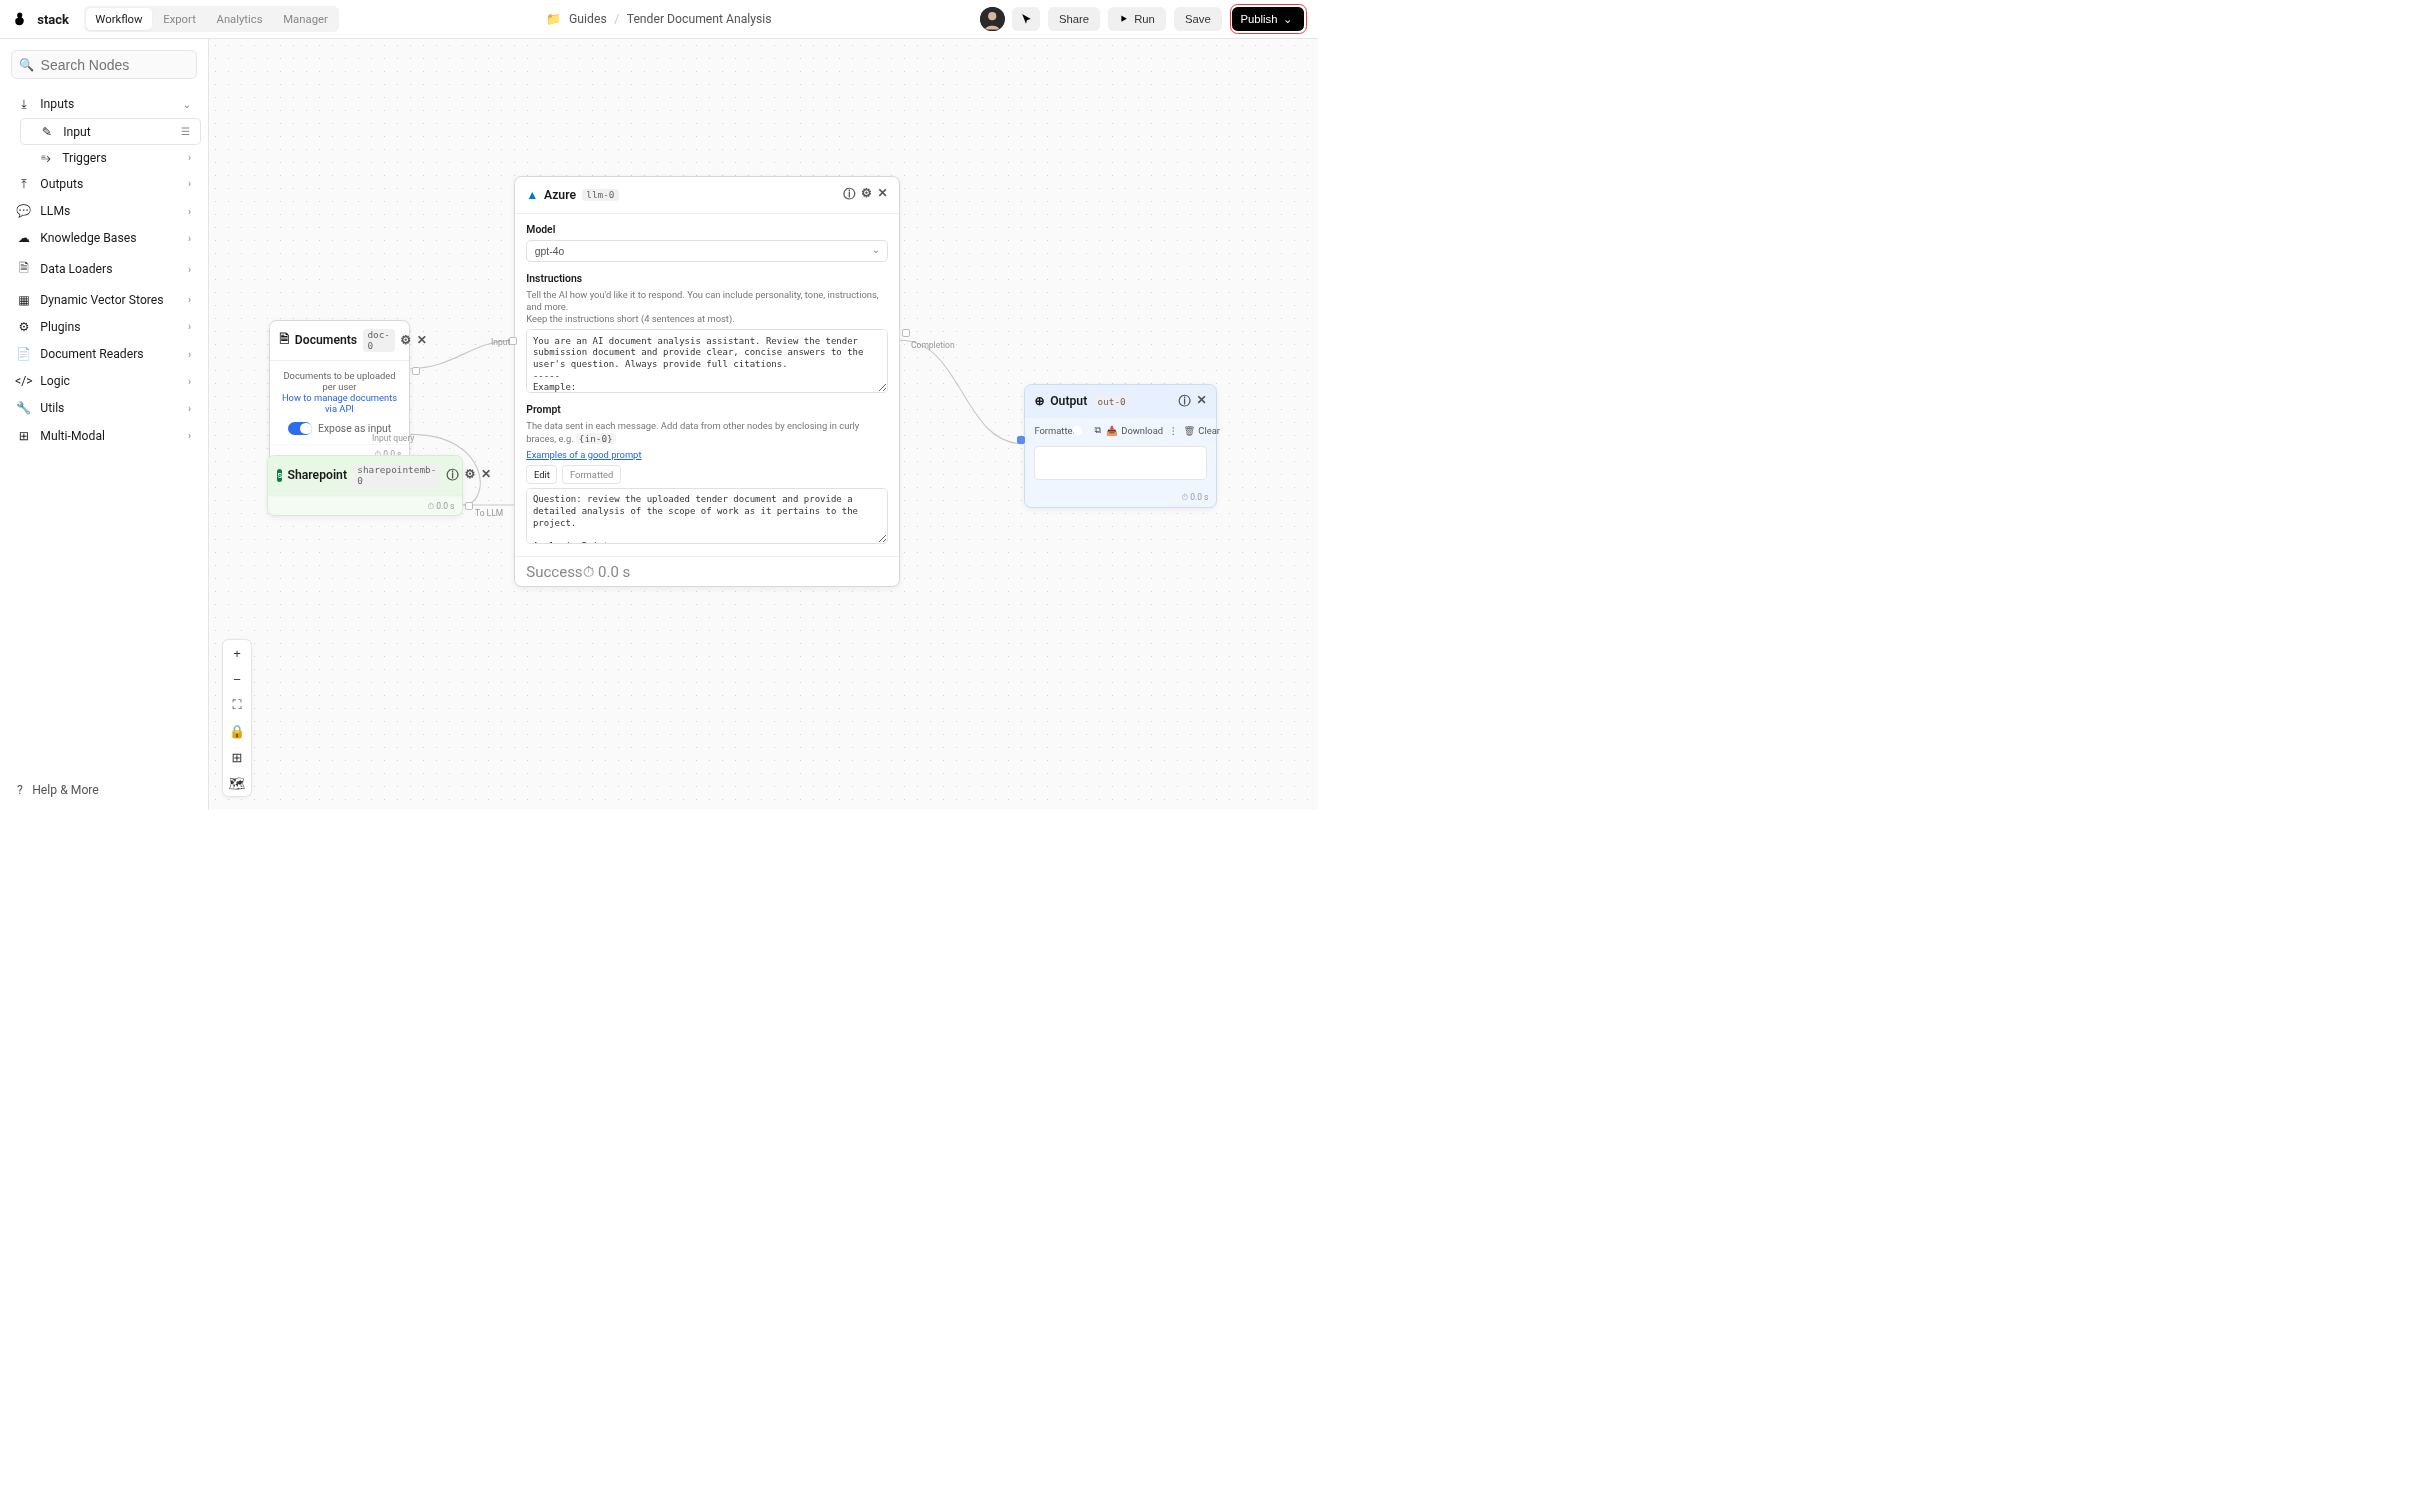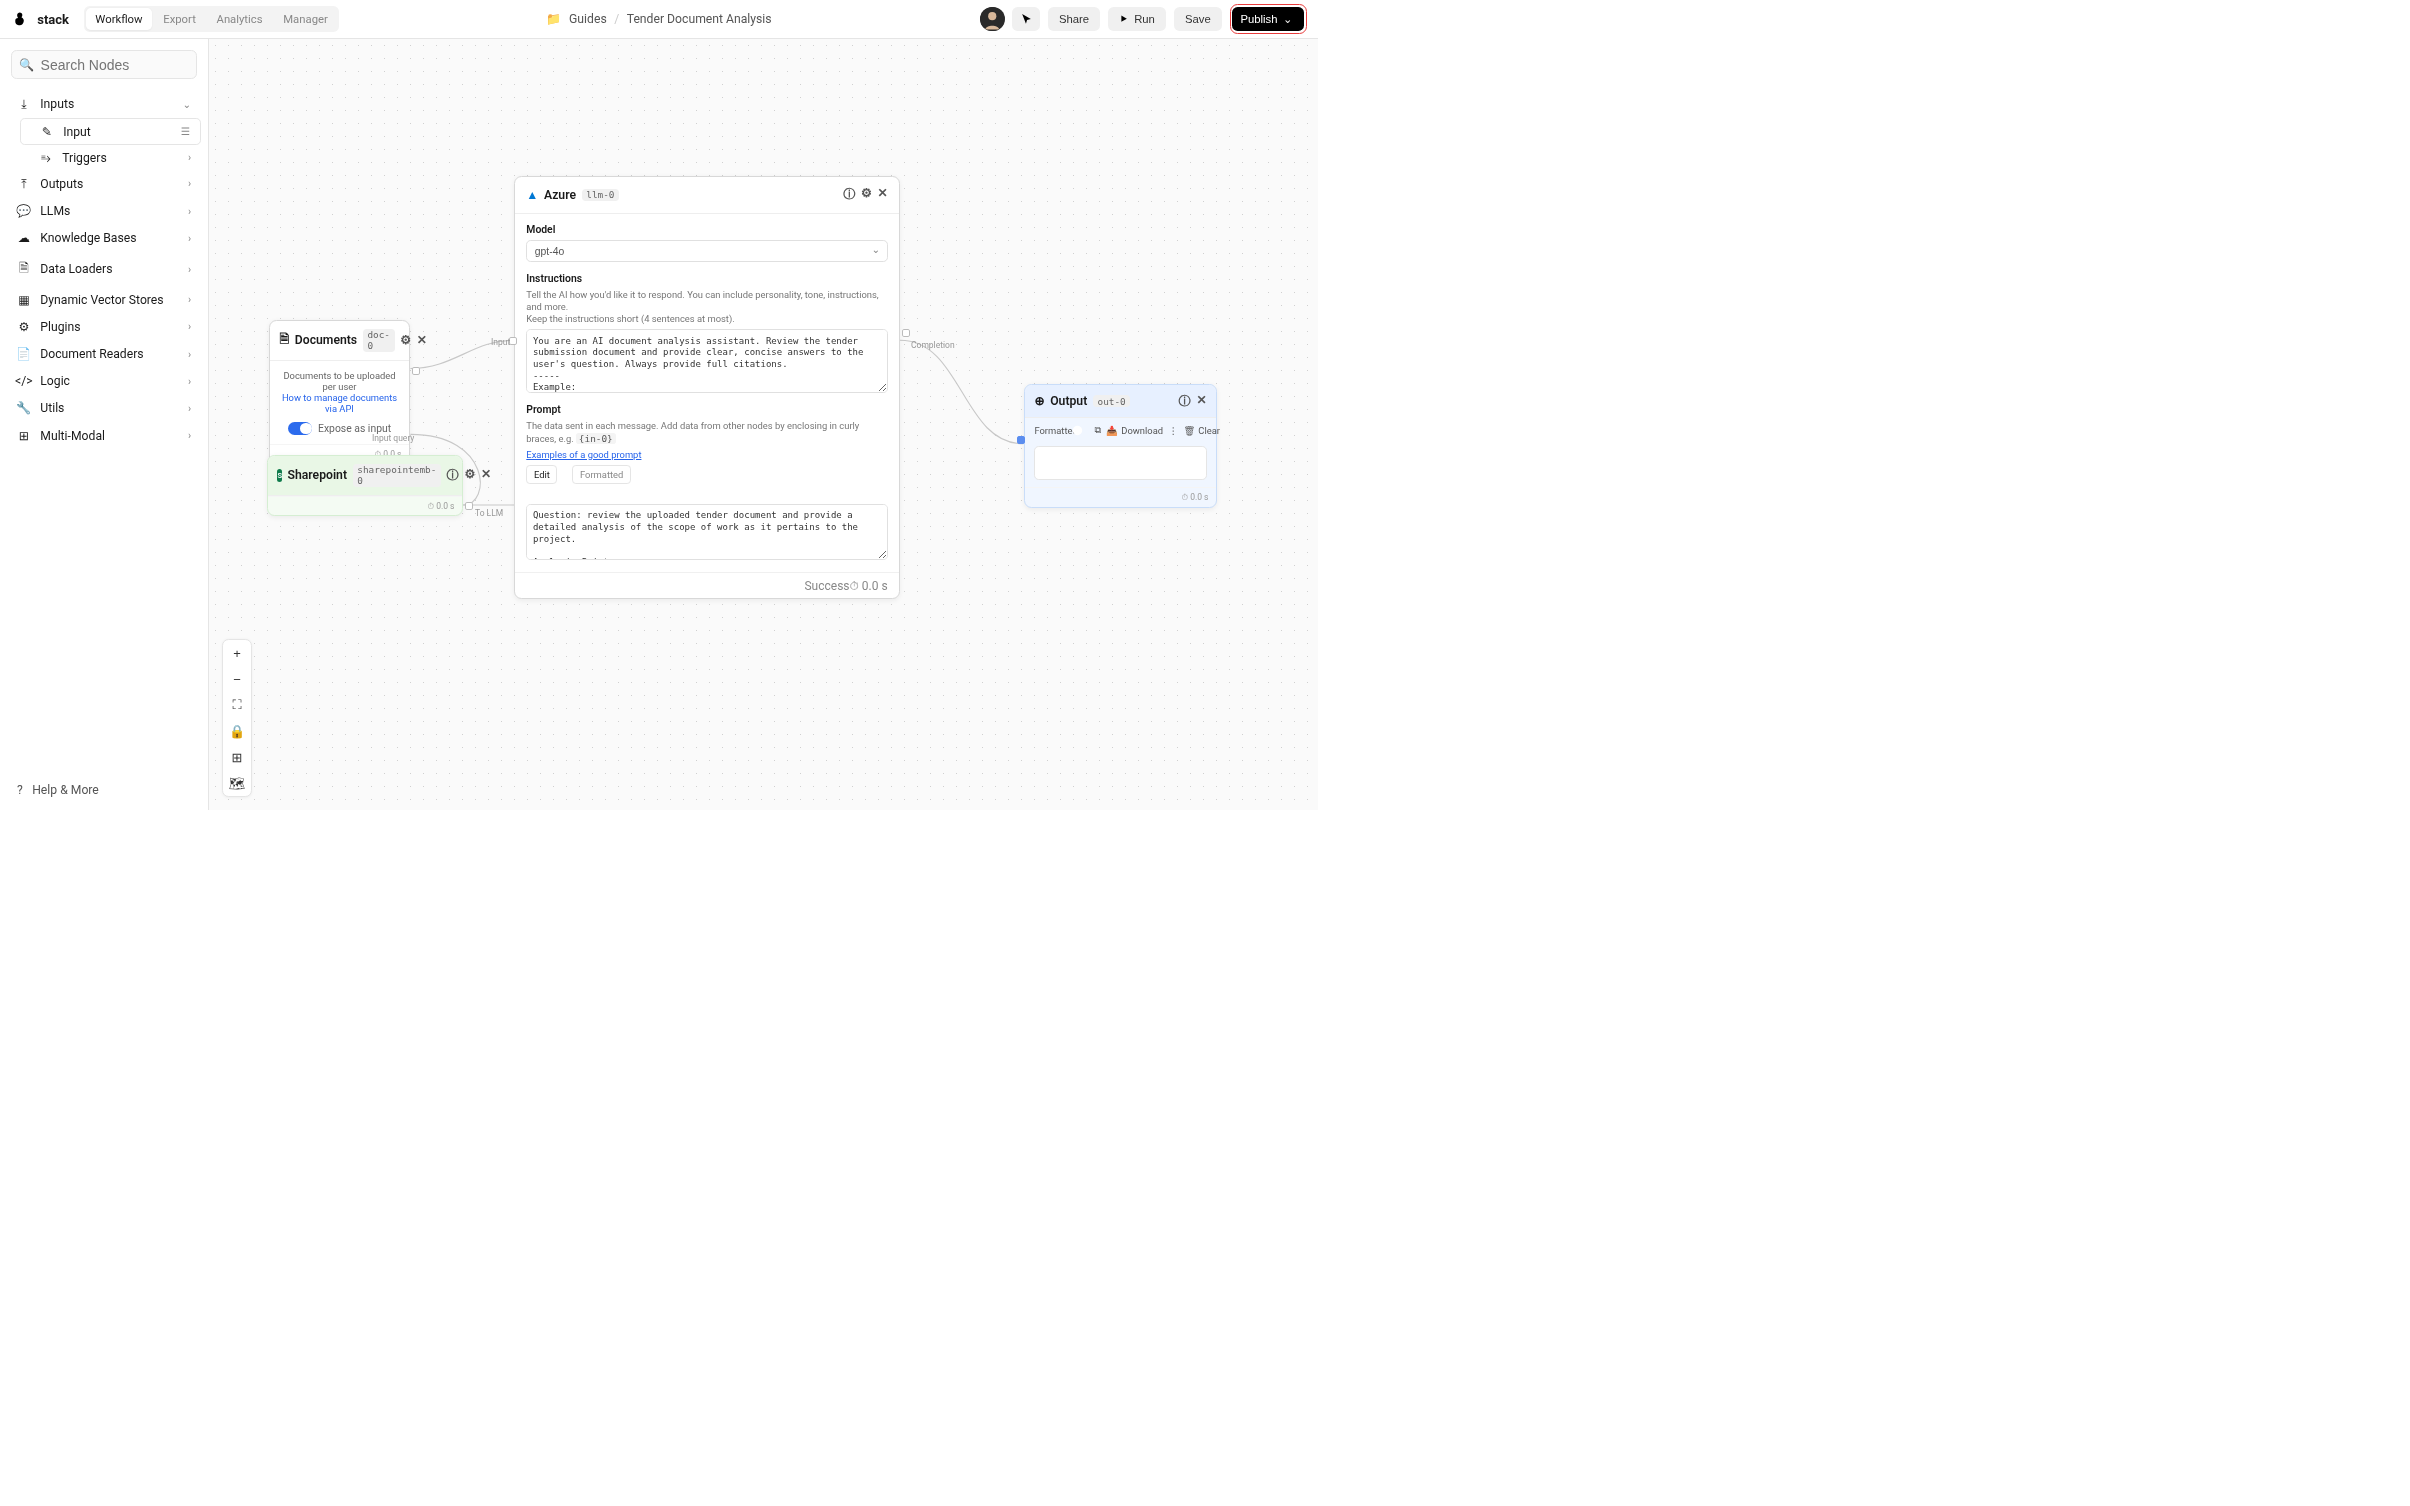--- a/index.html
+++ b/index.html
@@ -56,25 +56,25 @@
 .btn-sm-dark { background: #1a1a1a; color: #fff; font-size: 9.4px; padding: 3.8px 7.5px; border-radius: 3.8px; border: none; cursor: pointer; }
 .btn-sm-red { color: #d84444; font-size: 9.4px; background: none; border: none; cursor: pointer; }
 .azure-node { left: 305px; top: 137px; width: 386px; }
 .azure-node .node-head { padding: 9.4px 11.3px; }
 .azure-label { font-size: 10.4px; font-weight: 600; margin-bottom: 3.8px; display: block; }
 .azure-select { width: 100%; border: 0.9px solid #e0e0e0; border-radius: 4.7px; padding: 4.7px 7.5px; font-size: 10.4px; background: #fff; color: #555; appearance: none; position: relative; }
 .select-wrap { position: relative; margin-bottom: 9.4px; }
 .select-wrap::after { content: "⌄"; position: absolute; right: 7.5px; top: 2.8px; color: #888; pointer-events: none; }
 .help-text { font-size: 9.4px; color: #777; margin-bottom: 3.8px; line-height: 1.3; }
 .ta { width: 100%; border: 0.9px solid #e0e0e0; border-radius: 4.7px; padding: 5.6px; font-family: monospace; font-size: 9px; line-height: 1.3; resize: vertical; height: 64px; color: #333; }
-.tab-mini { display: flex; gap: 15px; margin-bottom: 20px; }
+.tab-mini { display: flex; gap: 5px; margin-bottom: 4px; }
 .tab-mini span { font-size: 9.4px; padding: 2.8px 6.6px; border: 0.9px solid #e5e5e5; border-radius: 3.8px; cursor: pointer; color: #888; }
 .tab-mini span.act { color: #1a1a1a; background: #fff; }
 .in-var { font-family: monospace; background: #f4f4f4; padding: 0 2.8px; border-radius: 2.8px; color: #555; }
-.status-row { padding: 5.6px 11.3px; font-size: 12px; color: #888; border-top: 0.9px solid #f0f0f0; display: flex; justify-content: flex-end; }
+.status-row { padding: 5.6px 11.3px; font-size: 15px; color: #888; border-top: 0.9px solid #f0f0f0; display: flex; justify-content: flex-start; }
 .out-node { left: 815px; top: 345px; width: 193px; background: #f0f6ff; border-color: #c9ddf9; }
 .out-node .node-head { background: #e7f0ff; border-radius: 7.5px 7.5px 0 0; }
 .out-toolbar { display: flex; align-items: center; gap: 5.6px; padding: 5.6px 9.4px; font-size: 9.4px; color: #555; }
 .out-toolbar .sep-line { width: 0.9px; height: 13px; background: #ddd; }
 .out-empty { margin: 3.8px 9.4px 7.5px; height: 34px; border: 0.9px solid #e5e5e5; border-radius: 4.7px; background: #fff; }
 .port-label { position: absolute; font-size: 8.5px; color: #999; }
 .port-dot { position: absolute; width: 7.5px; height: 7.5px; border: 0.9px solid #bbb; background: #fff; border-radius: 1.9px; }
 svg.wires { position: absolute; inset: 0; width: 100%; height: 100%; pointer-events: none; }
 svg.wires path { stroke: #c8c8c8; stroke-width: 1.2; fill: none; }
 .arrow-overlay { position: absolute; inset: 0; pointer-events: none; }

